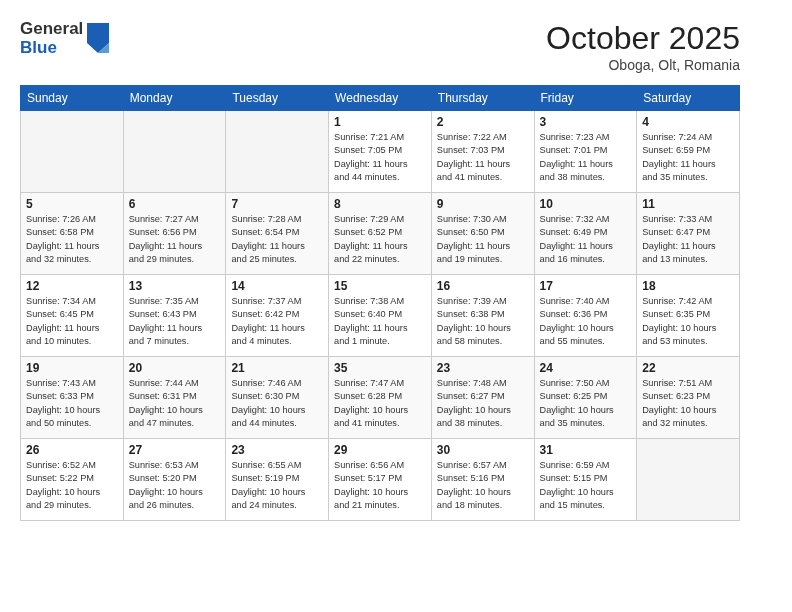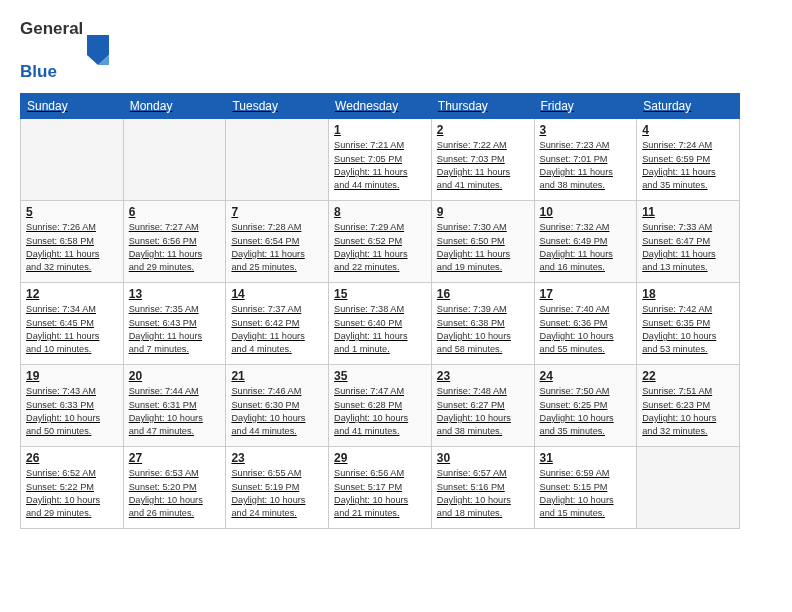--- a/index.html
+++ b/index.html
@@ -40,21 +40,20 @@
       font-weight: normal;
     }
     .location {
       font-size: 14px;
       color: #444;
     }
     .calendar {
       width: 100%;
       border-collapse: collapse;
       font-size: 10px;
-      text-decoration: underline;
     }
     .calendar th {
       background: #1a5fb4;
       color: #fff;
       text-align: left;
       padding: 5px 6px;
       font-size: 12px;
       font-weight: normal;
       border: 1px solid #1a5fb4;
     }
@@ -88,28 +87,32 @@
     }
   </style>
 </head>
 <body>
 
 <div class="container">
   <div class="header">
     <div class="logo">
       <div class="logo-text">
         <span style="color:#333; font-size:17px; font-weight:bold;">General</span>
-        <span style="color:#1a5fb4; font-size:17px; font-weight:bold;margin-top:24px;">Blue</span>
+        <span style="color:#1a5fb4; font-size:17px; font-weight:bold;">Blue</span>
       </div>
       <div style="margin-left:4px; margin-top:2px;">
         <svg width="22" height="30" viewBox="0 0 22 30">
           <polygon points="0,0 22,0 22,20 11,30 0,20" fill="#1a5fb4"></polygon>
           <polygon points="11,30 22,20 22,30" fill="#5b9bd5"></polygon>
         </svg>
       </div>
+    </div>
+    <div class="title-block">
+      <div class="month-title">October 2025</div>
+      <div class="location">Oboga, Olt, Romania</div>
     </div>
   </div>
 
   <table class="calendar">
     <thead>
       <tr>
         <th>Sunday</th>
         <th>Monday</th>
         <th>Tuesday</th>
         <th>Wednesday</th>

